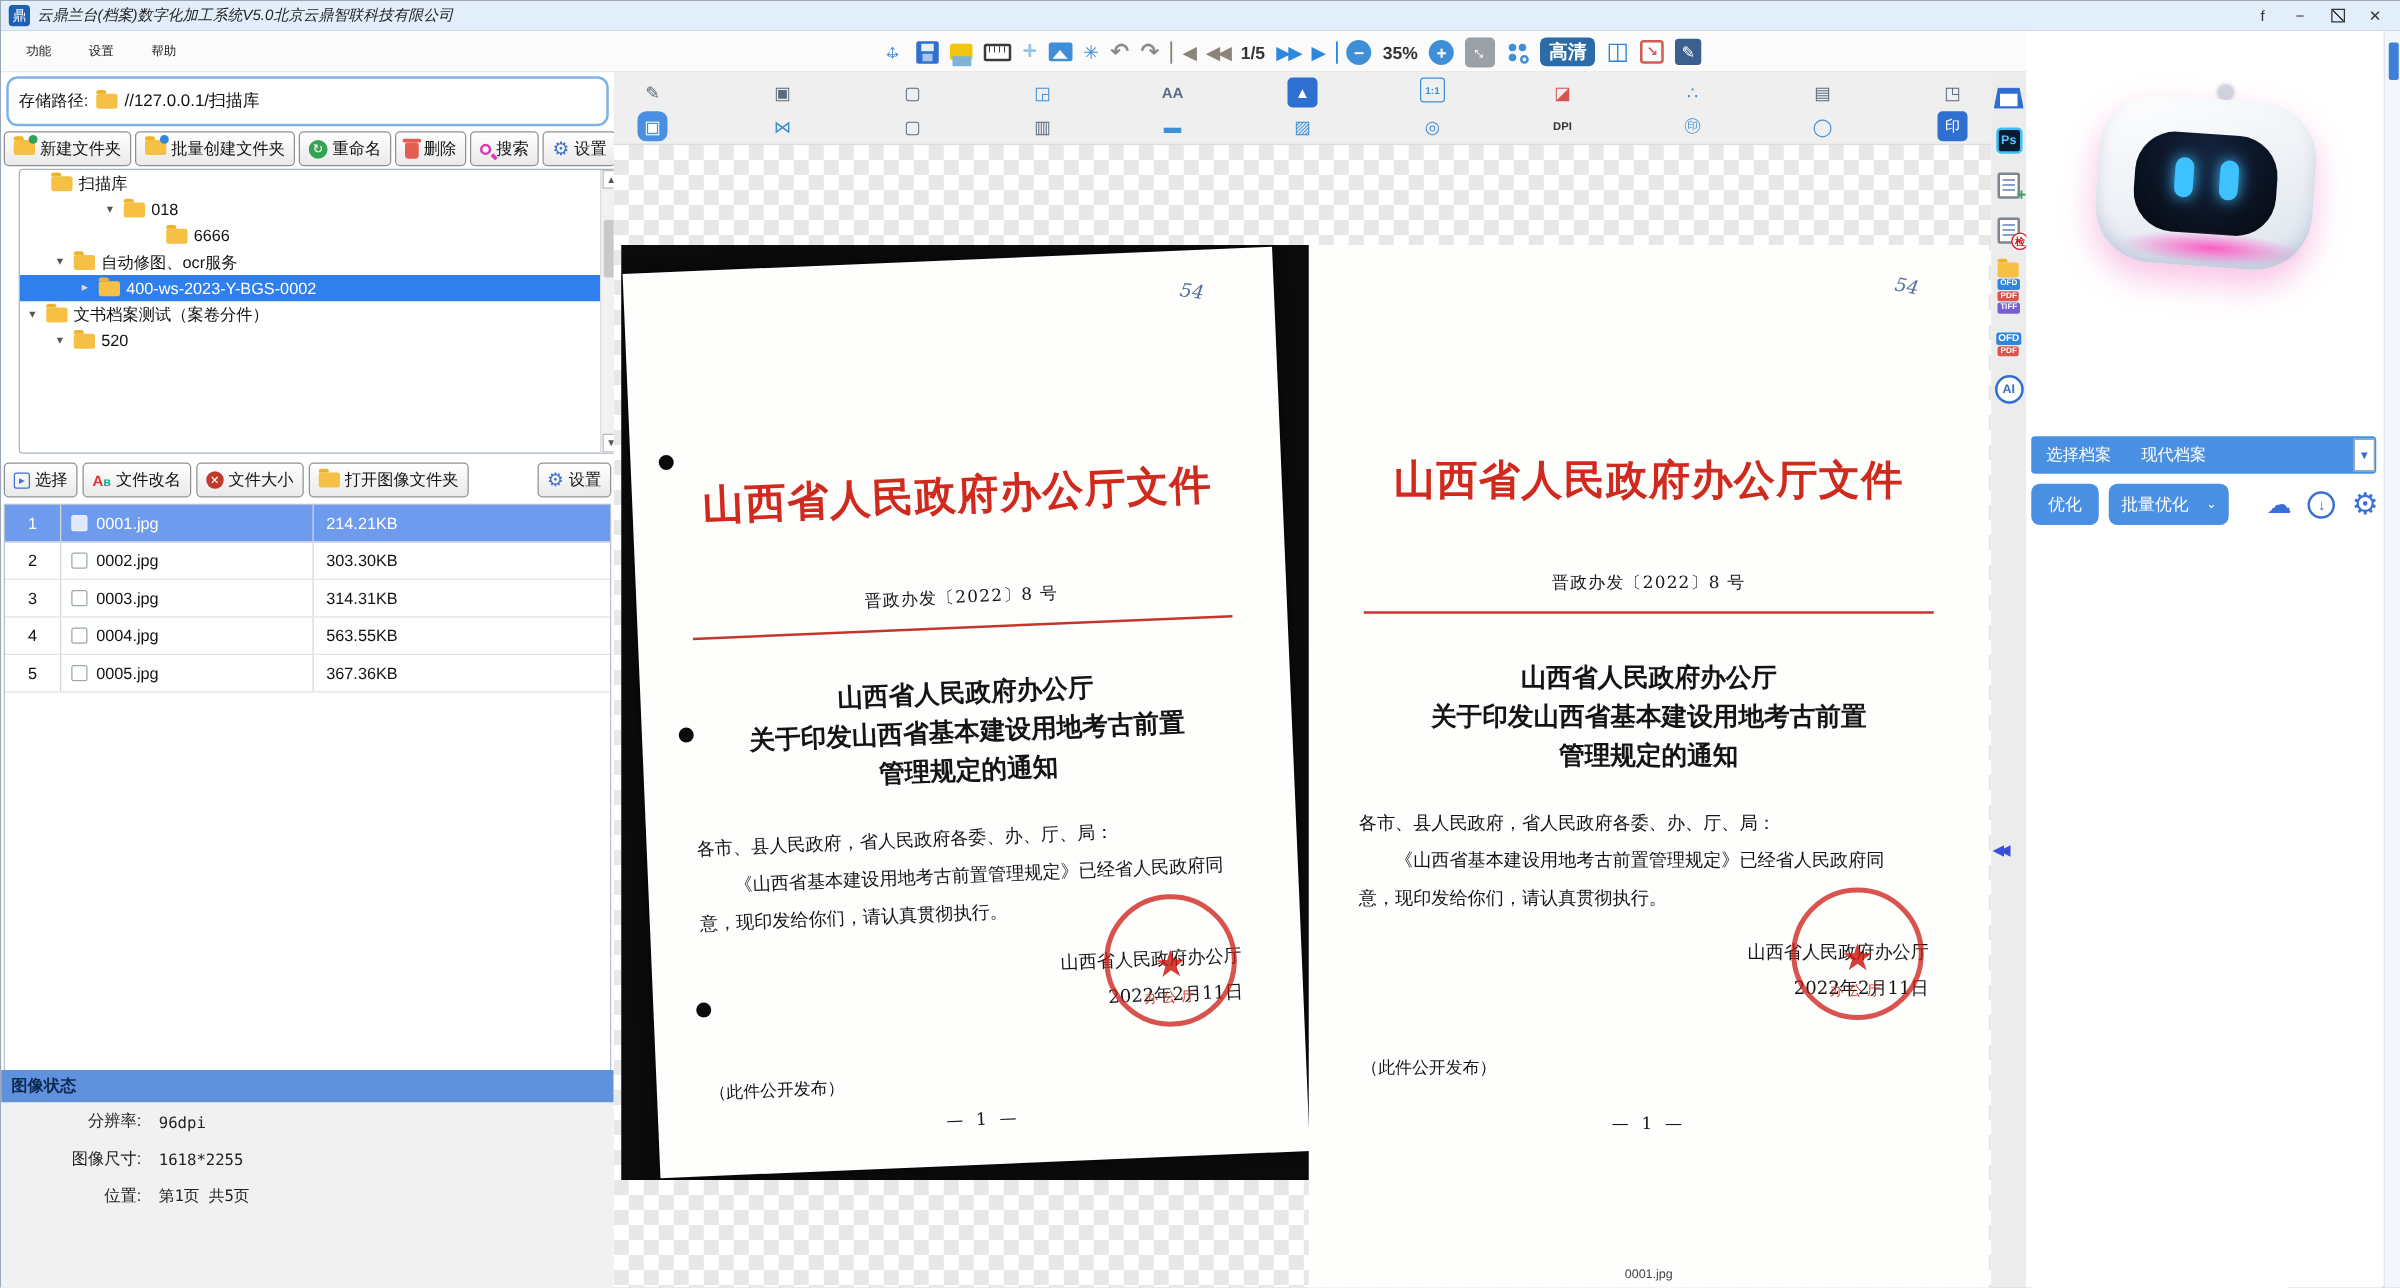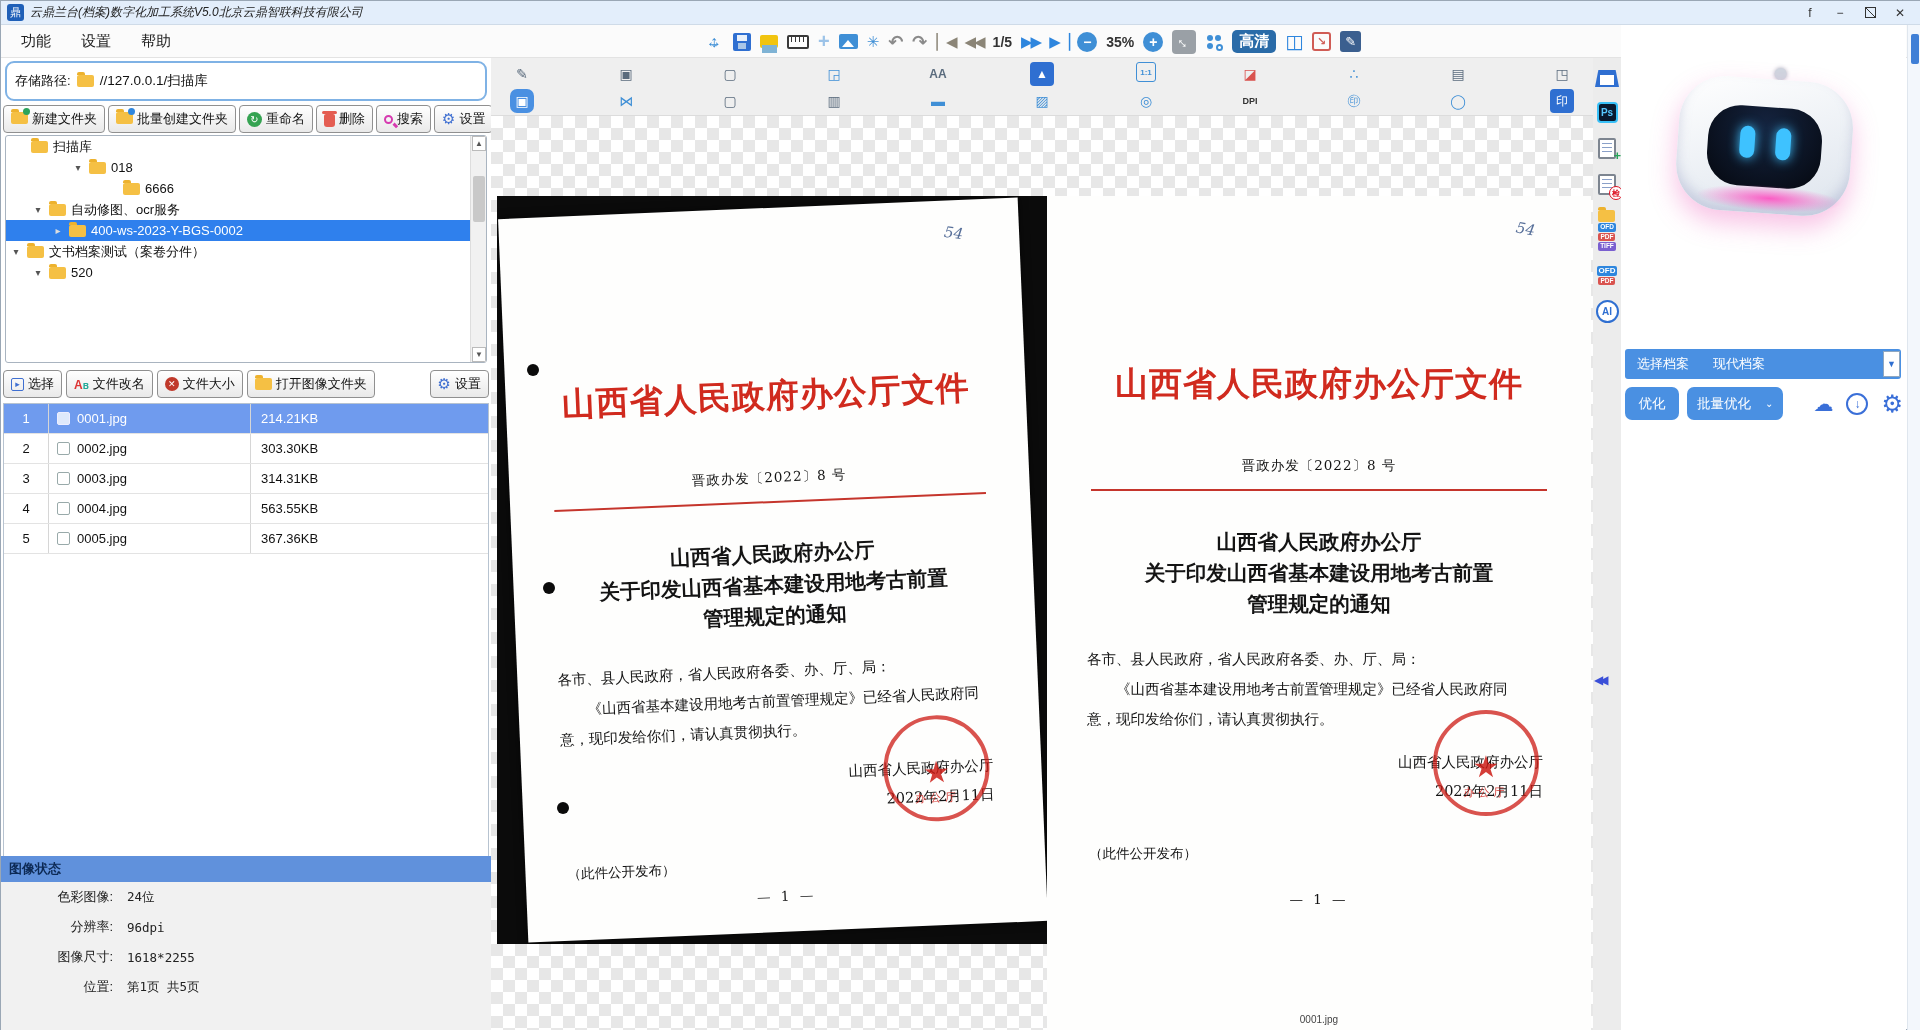--- a/index.html
+++ b/index.html
@@ -15,21 +15,21 @@
   .title-text { font-size:12px; color:#222;font-style:italic; }
   .win-controls { margin-left:auto; display:flex; align-items:center; }
   .win-btn { width:30px; height:22px; display:flex; align-items:center; justify-content:center;
     font-size:12px; color:#333; }
   .maxi { width:11px; height:11px; border:1px solid #333;
     background:linear-gradient(45deg,transparent 46%,#333 46%,#333 54%,transparent 54%); }
 
   
   .menubar { position:absolute; left:0; top:24px; width:1920px; height:33px; background:#fbfbfb;
     border-bottom:1px solid #e3e3e3; display:flex; align-items:center; gap:6px; padding:0 8px; }
-  .menu-item { font-size:15px; color:#222; padding:4px 12px;font-family:Liberation Serif, serif; }
+  .menu-item { font-size:10px; color:#222; padding:4px 12px;font-family:Liberation Serif, serif; }
   .main-toolbar { position:absolute; left:703px; top:25px; height:31px; display:flex;
     align-items:center; gap:9px; }
   .tb-txt { font-size:14px; color:#333;font-weight:bold; }
   .nav-gray { color:#8b8577; font-size:15px; letter-spacing:-2px; font-weight:bold; }
   .nav-blue { color:#2e86de; font-size:15px; letter-spacing:-2px; font-weight:bold; }
   .i-move { position:relative; width:20px; height:20px; color:#3f8fd6; font-weight:bold; }
   .i-move span { position:absolute; left:0; top:0; width:20px; height:20px; display:flex;
     align-items:center; justify-content:center; font-size:16px; }
   .i-save { width:18px; height:18px; background:#2f6fd1; border-radius:2px; position:relative; }
   .i-save::before { content:""; position:absolute; top:2px; left:4px; right:4px; height:6px; background:#e8f0fa; }
@@ -85,21 +85,21 @@
   .i-mag::after { content:""; position:absolute; left:7px; top:7px; width:5px; height:2.5px;
     background:#d63ab0; transform:rotate(45deg); }
   .i-gear { color:#3f6fd1; font-size:15px; }
   .i-selbox { width:13px; height:13px; border:1.5px solid #3f6fd1; border-radius:2px; color:#3f6fd1;
     font-size:9px; display:flex; align-items:center; justify-content:center; }
   .i-a { color:#d33; font-weight:bold; font-size:12px; }
   .i-b { color:#2a9; font-weight:bold; font-size:10px; }
   .i-delc { width:14px; height:14px; border-radius:50%; background:#c0392b; color:#fff; font-size:9px;
     display:flex; align-items:center; justify-content:center; font-weight:bold; }
 
-  .tree-box { position:absolute; left:4px; top:77px; width:482px; height:228px; border:1px solid #a9b4c0;
+  .tree-box { position:absolute; left:14px; top:77px; width:482px; height:228px; border:1px solid #a9b4c0;
     border-radius:3px; background:#fff; overflow:hidden; }
   .tree-item { height:21px; display:flex; align-items:center; gap:5px; font-size:13px; color:#111; }
   .tree-arrow { width:12px; text-align:center; color:#555; font-size:10px; flex:0 0 auto; }
   .tree-item.sel { background:#2f80ed; color:#fff; }
   .tree-scroll { position:absolute; right:0; top:0; width:16px; height:100%; background:#f1f1f1;
     border-left:1px solid #ddd; }
   .ts-btn { position:absolute; left:1px; width:14px; height:15px; background:#fff; border:1px solid #bbb;
     font-size:8px; color:#555; display:flex; align-items:center; justify-content:center; }
   .ts-thumb { position:absolute; left:2px; top:40px; width:12px; height:46px; background:#c9c9c9; border-radius:2px; }
 
@@ -427,24 +427,20 @@
             <span class="cbx"></span>
             <span>0005.jpg</span>
           </div>
         <div class="c-size">367.36KB</div>
       </div>
     </div>
 
     <div class="status-hdr">图像状态</div>
     <div class="status-body">
       <div class="st-row">
-          <span class="st-label">色彩图像:</span>
-          <span class="st-value">24位</span>
-        </div>
-      <div class="st-row">
           <span class="st-label">分辨率:</span>
           <span class="st-value">96dpi</span>
         </div>
       <div class="st-row">
           <span class="st-label">图像尺寸:</span>
           <span class="st-value">1618*2255</span>
         </div>
       <div class="st-row">
           <span class="st-label">位置:</span>
           <span class="st-value">第1页 共5页</span>

